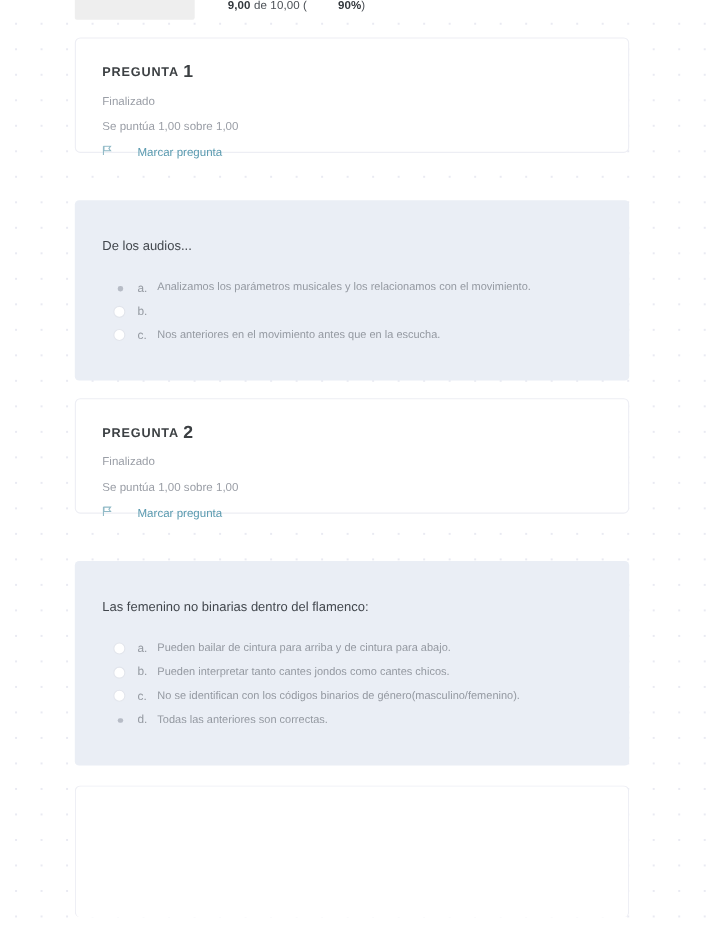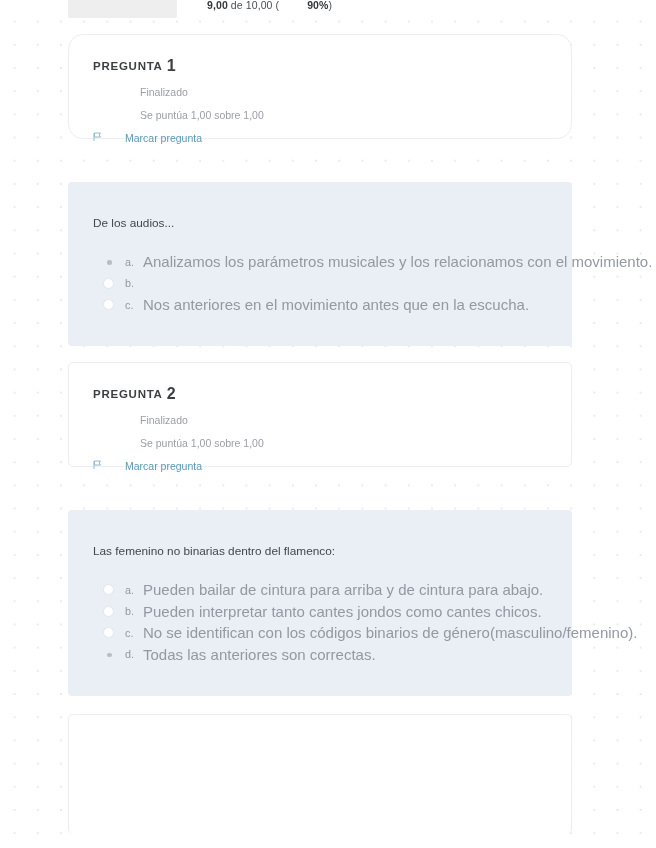--- a/index.html
+++ b/index.html
@@ -80,21 +80,20 @@
     margin-left: 4px;
     position: relative;
     top: 1px;
   }
   .q-meta {
     position: absolute;
     left: 24px;
     font-size: 10.5px;
     color: #9a9ea6;
     white-space: nowrap;
-    margin-left: 47px;
   }
   .q-state { top: 51px; }
   .q-points { top: 74px; }
 
   .q-flag {
     position: absolute;
     left: 24px;
     top: 97px;
     font-size: 10.5px;
     color: #5b9bb0;
@@ -161,38 +160,38 @@
     background: #b7bcc6;
   }
   .opt-letter {
     width: 18px;
     margin-left: 11px;
     font-size: 10.8px;
     color: #9499a1;
     flex: none;
   }
   .opt-text {
-    font-size: 15px;
+    font-size: 10px;
     color: #9499a1;
     white-space: nowrap;
   }
 </style>
 </head>
 <body>
 
 <div class="page">
 
   <div class="grade-strip">
     <div class="grade-box"></div>
     <div class="grade-text">
       <b>9,00</b><span> de </span><span>10,00</span><span> (</span><b>90%</b><span>)</span>
     </div>
   </div>
 
-  <div class="card card-head" style="top:34px;border-radius:15px;">
+  <div class="card card-head" style="top:34px;">
     <div class="q-label">
       <span>PREGUNTA</span><span class="num">1</span>
     </div>
     <div class="q-meta q-state">Finalizado</div>
     <div class="q-meta q-points">Se puntúa 1,00 sobre 1,00</div>
     <div class="q-flag">
       <span class="flag-ico">
         <svg width="9" height="10" viewBox="0 0 9 10">
           <path d="M1 1 L1 9" stroke="#8fb9c6" stroke-width="1" fill="none"></path>
           <path d="M1.5 1 L7.5 1 L6 3 L7.5 5 L1.5 5 Z" fill="none" stroke="#8fb9c6" stroke-width="1"></path>

